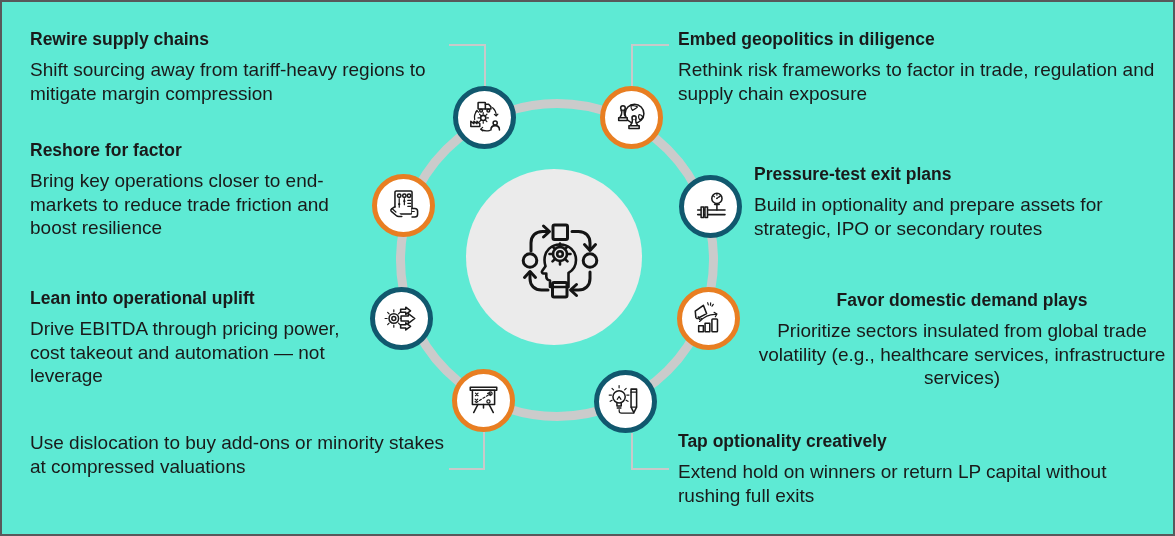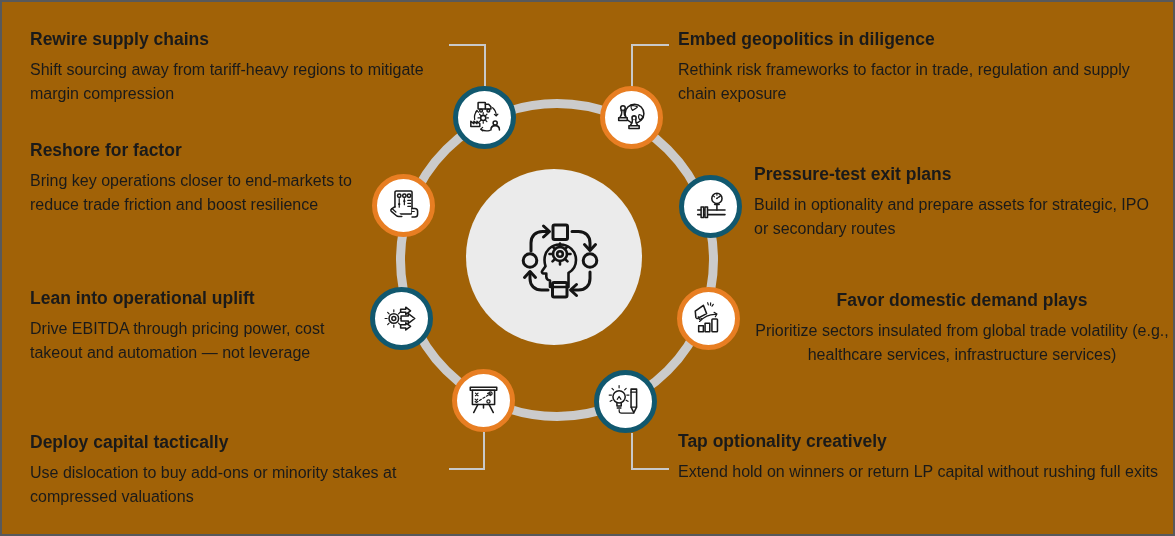--- a/index.html
+++ b/index.html
@@ -1,20 +1,20 @@
 <!DOCTYPE html>
 <html><head>
 <meta charset="utf-8">
 <style>
   html,body{margin:0;padding:0;background:#fff;}
   .canvas{
     position:relative;
     width:1171px;height:532px;
     border:2px solid #58595b;
-    background:#a16207;
+    background:#5eead4;
     font-family:"Liberation Sans", sans-serif;
     color:#1a1a1a;
     overflow:hidden;
   }
   
   .ring{
     position:absolute;left:394px;top:97px;
     width:304px;height:304px;
     border:9px solid #cbcbcb;border-radius:50%;
   }
@@ -35,21 +35,21 @@
   .node.teal{border-color:#11586e;}
   .node.orange{border-color:#e87e22;}
   .node svg{width:41px;height:41px;}
   
   .tb{position:absolute;}
   .tb h3{
     margin:0 0 7px 0;font-size:17.5px;line-height:23px;
     font-weight:bold;color:#1a1a1a;
   }
   .tb p{
-    margin:0;font-size:16px;line-height:23.5px;color:#1a1a1a;
+    margin:0;font-size:19px;line-height:23.5px;color:#1a1a1a;
   }
   .lineart{fill:none;stroke:#1a1a1a;stroke-width:1.8;stroke-linecap:round;stroke-linejoin:round;}
   .lineart .thin{stroke-width:1.4;}
   .centerart{fill:none;stroke:#141414;stroke-width:3;stroke-linecap:round;stroke-linejoin:round;}
   .centerart .fine{stroke-width:2.6;}
 </style>
 </head>
 <body>
 
 <div class="canvas">
@@ -202,21 +202,20 @@
   </div>
   <div class="tb" style="left:28px;top:137px;width:338px;">
     <h3>Reshore for factor</h3>
     <p>Bring key operations closer to end-markets to reduce trade friction and boost resilience</p>
   </div>
   <div class="tb" style="left:28px;top:285px;width:338px;">
     <h3>Lean into operational uplift</h3>
     <p>Drive EBITDA through pricing power, cost takeout and automation — not leverage</p>
   </div>
   <div class="tb" style="left:28px;top:429px;width:414px;">
-    <h3>Deploy capital tactically</h3>
     <p>Use dislocation to buy add-ons or minority stakes at compressed valuations</p>
   </div>
 
   <div class="tb" style="left:676px;top:26px;width:492px;">
     <h3>Embed geopolitics in diligence</h3>
     <p>Rethink risk frameworks to factor in trade, regulation and supply chain exposure</p>
   </div>
   <div class="tb" style="left:752px;top:161px;width:406px;">
     <h3>Pressure-test exit plans</h3>
     <p>Build in optionality and prepare assets for strategic, IPO or secondary routes</p>

